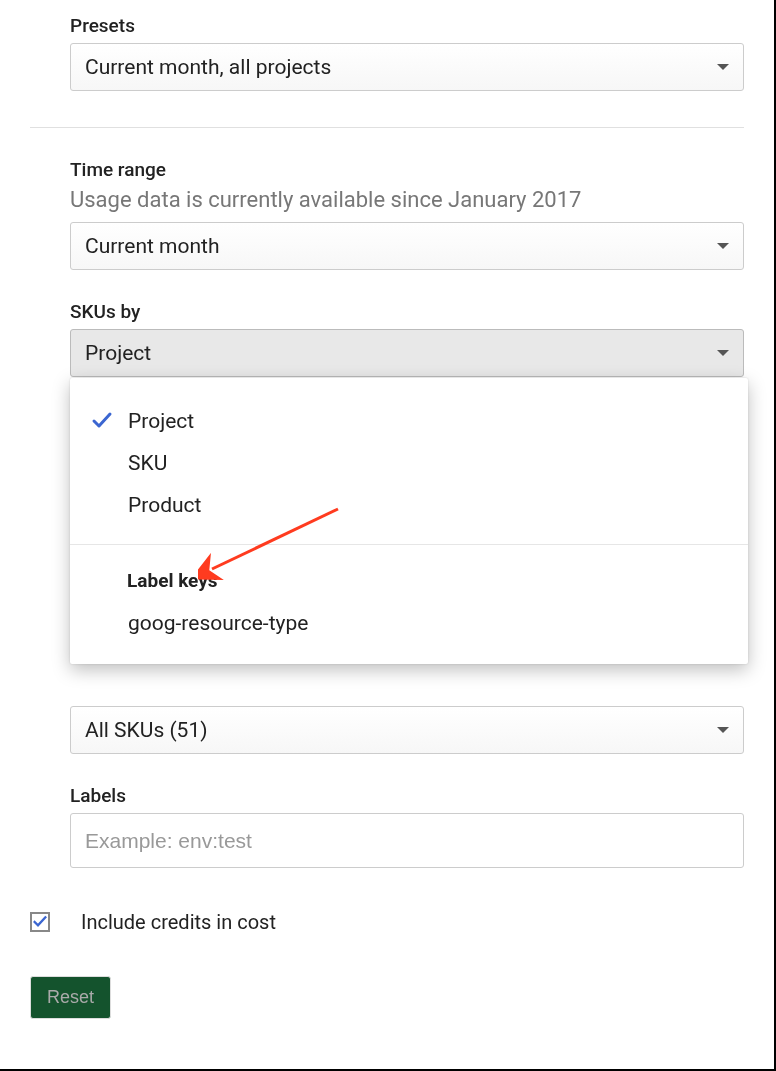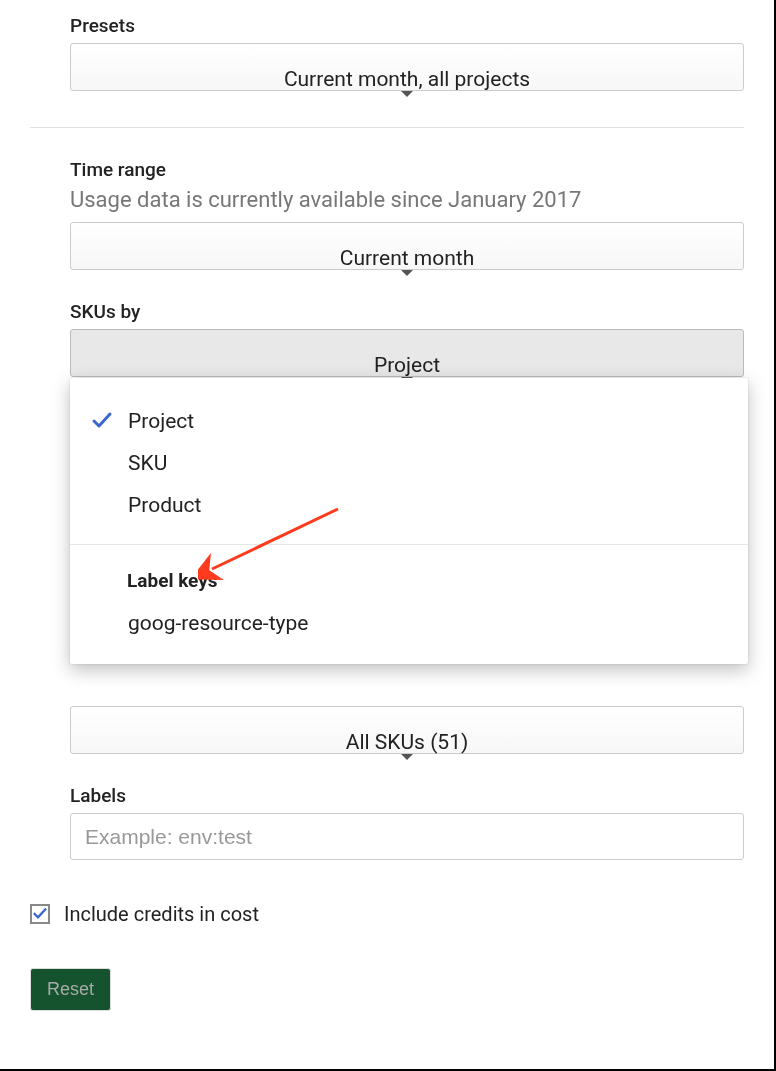--- a/index.html
+++ b/index.html
@@ -31,21 +31,20 @@
       border-radius: 3px;
       background: linear-gradient(#fff, #f7f7f7);
       padding: 23px 14px;
       font-size: 21px;
       color: #222;
       display: flex;
       align-items: center;
       justify-content: space-between;
       cursor: pointer;
       height: 39px;
-      flex-direction: column;
     }
     .select.open {
       background: #e8e8e8;
       border-color: #bbb;
     }
     .caret {
       width: 0; height: 0;
       border-left: 6px solid transparent;
       border-right: 6px solid transparent;
       border-top: 6px solid #555;
@@ -93,27 +92,27 @@
       color: #222;
       padding: 6px 20px 10px 57px;
     }
     .text-input {
       width: 100%;
       border: 1px solid #ccc;
       border-radius: 3px;
       padding: 11px 14px;
       font-size: 21px;
       color: #222;
-      height: 47px;
+      height: 55px;
     }
     .text-input::placeholder { color: #999; }
     .checkbox-row {
       display: flex;
       align-items: center;
-      gap: 14px;
+      gap: 31px;
       margin-top: 42px;
       margin-bottom: 42px;
     }
     .checkbox {
       width: 20px; height: 20px;
       border: 2px solid #888;
       position: relative;
       cursor: pointer;
       display: flex;
       align-items: center;

